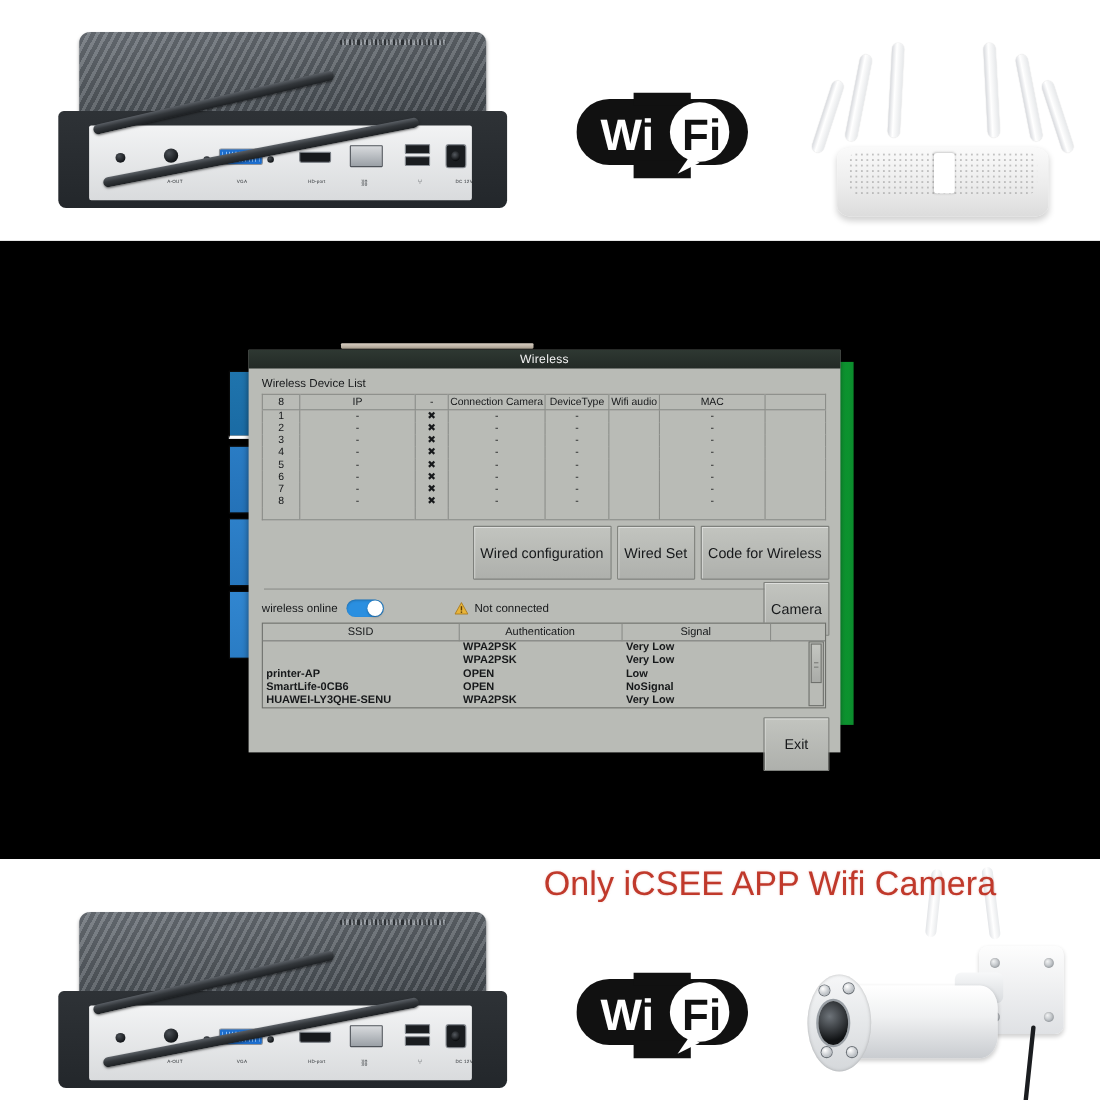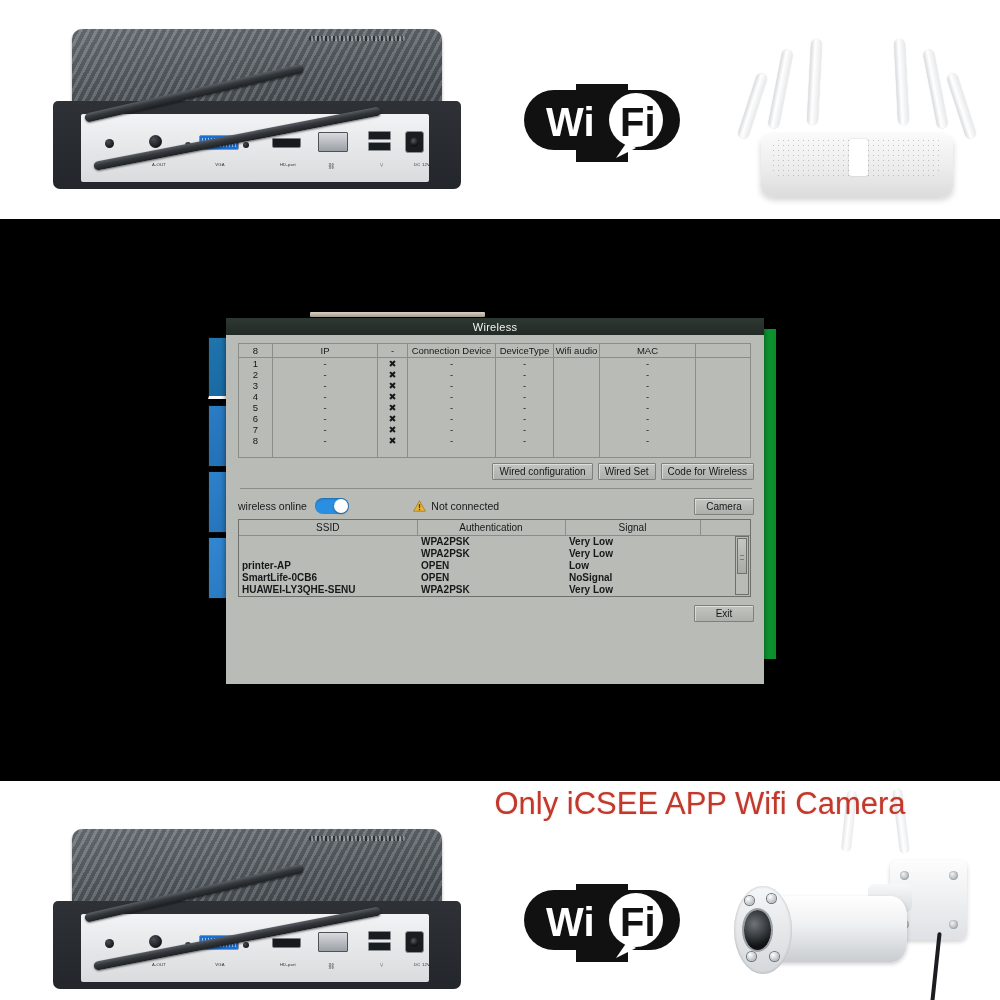--- a/index.html
+++ b/index.html
@@ -159,22 +159,22 @@
   .dev-table th { border-bottom:1px solid #8b8d89; height:13px; line-height:13px; }
   .dev-table th:last-child, .dev-table td:last-child { border-right:none; }
   .dev-table td.rowno { border-right:1px solid #8b8d89; }
   .xmark { color:#b21f1f; font-weight:bold; font-size:11px; }
   .tbl-filler { height:30px; }
 
   
   .btn-row { display:flex; justify-content:flex-end; gap:5px; margin-top:5px; }
   .btn {
     background:linear-gradient(180deg,#c2c4bf 0%,#aeb0ac 100%);
-    border:1px solid #7e807c; color:#16181a; font-size:10px;
-    padding:2px 6px; line-height:11px; border-radius:1px;
+    border:1px solid #7e807c; color:#16181a; font-size:13px;
+    padding:18px 6px; line-height:11px; border-radius:1px;
     box-shadow:inset 1px 1px 0 rgba(255,255,255,.45);
     cursor:pointer; white-space:nowrap;
   }
   .divider { height:1px; background:#8b8d89; margin:8px 2px 9px 2px; }
 
   .row-online { display:flex; align-items:center; height:17px; margin-bottom:4px; }
   .online-label { font-size:10.5px; color:#16181a; margin-right:8px; }
   .toggle { width:34px; height:16px; border-radius:8px; background:#2a8fe0; position:relative;
             box-shadow:inset 0 1px 2px rgba(0,0,0,.25); cursor:pointer; }
   .toggle .knob { position:absolute; right:1px; top:1px; width:14px; height:14px; border-radius:50%;
@@ -286,38 +286,39 @@
     <div id="tan-bar"></div>
 
     <div id="dialog">
 
       <div id="titlebar">
         <span class="title">Wireless</span>
       </div>
 
       <div class="dlg-body">
 
+        <div class="section-label">Wireless Device List</div>
 
         <table class="dev-table">
           <colgroup>
             <col style="width:34px">
               <col style="width:105px">
               <col style="width:30px">
             <col style="width:88px">
               <col style="width:58px">
               <col style="width:46px">
             <col style="width:96px">
               <col>
           </colgroup>
           <thead>
             <tr>
               <th>8</th>
               <th>IP</th>
               <th>-</th>
-              <th>Connection Device</th>
+              <th>Connection Camera</th>
               <th>DeviceType</th>
               <th>Wifi audio</th>
               <th>MAC</th>
               <th></th>
             </tr>
           </thead>
           <tbody>
             <tr>
               <td class="rowno">1</td>
               <td>-</td>

